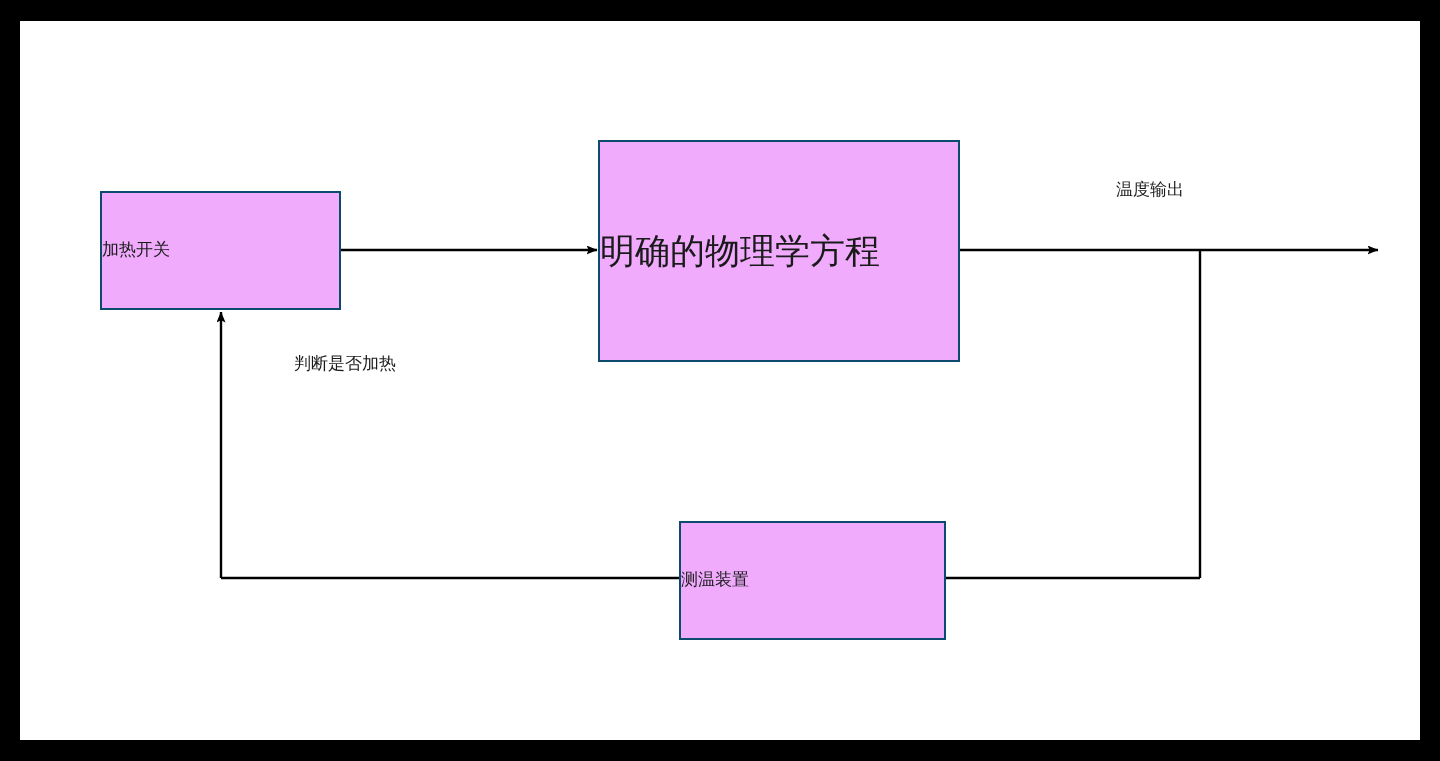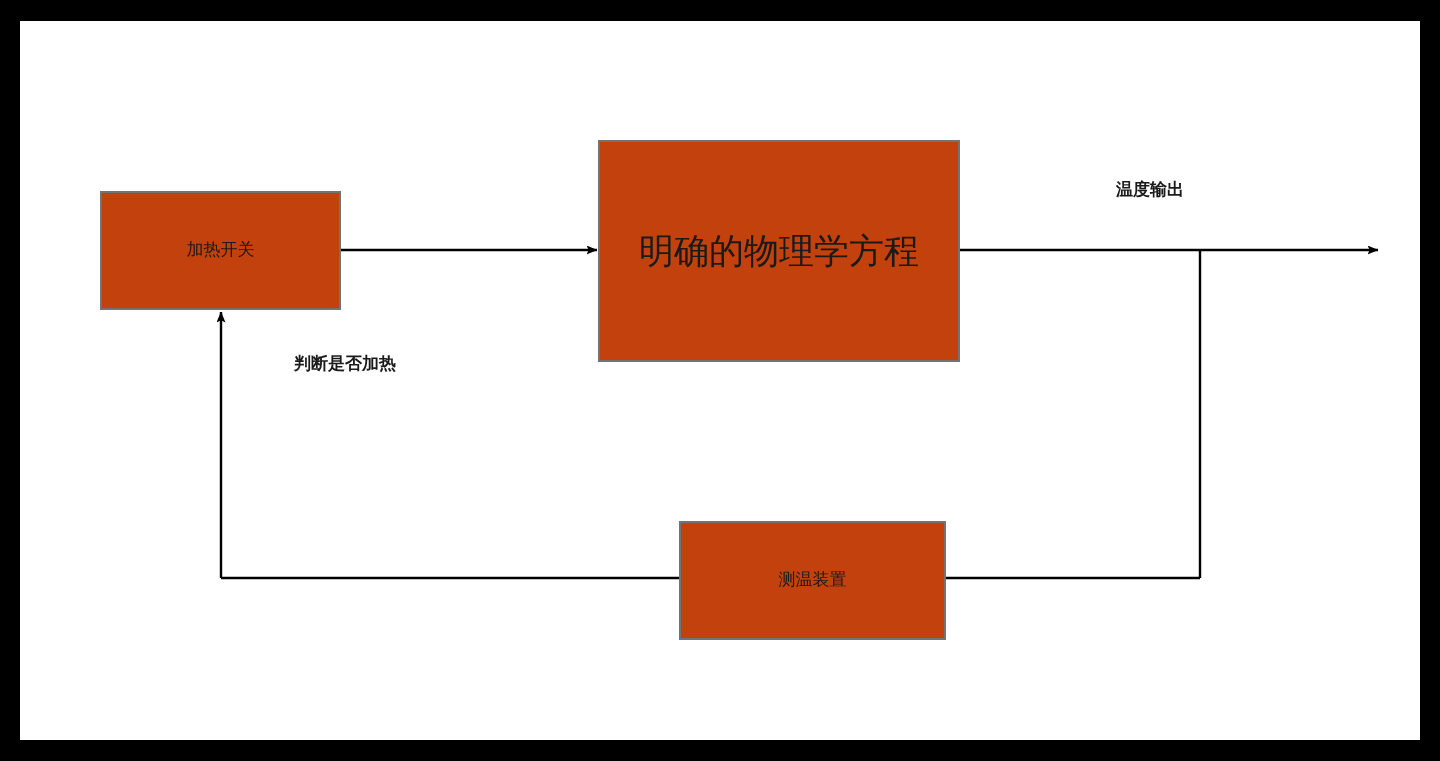--- a/index.html
+++ b/index.html
@@ -24,25 +24,24 @@
   #diagram {
     position: absolute;
     left: 0;
     top: 0;
     width: 1440px;
     height: 761px;
   }
   .node {
     position: absolute;
     box-sizing: border-box;
-    border: 2px solid #737373;
-    background: #c2410c;
+    border: 2px solid #0c4a6e;
+    background: #f0abfc;
     display: flex;
     align-items: center;
-    justify-content: center;
     text-align: center;
     color: #1a1a1a;
     line-height: 1.3;
   }
   #node-heater {
     left: 100px;
     top: 191px;
     width: 241px;
     height: 119px;
     font-size: 17px;
@@ -59,21 +58,20 @@
     top: 521px;
     width: 267px;
     height: 119px;
     font-size: 17px;
   }
   .edge-label {
     position: absolute;
     color: #1a1a1a;
     font-size: 17px;
     white-space: nowrap;
-    font-weight: bold;
   }
   #label-output {
     left: 1116px;
     top: 178px;
   }
   #label-decide {
     left: 294px;
     top: 337px;
     margin-top: 15px;
   }

